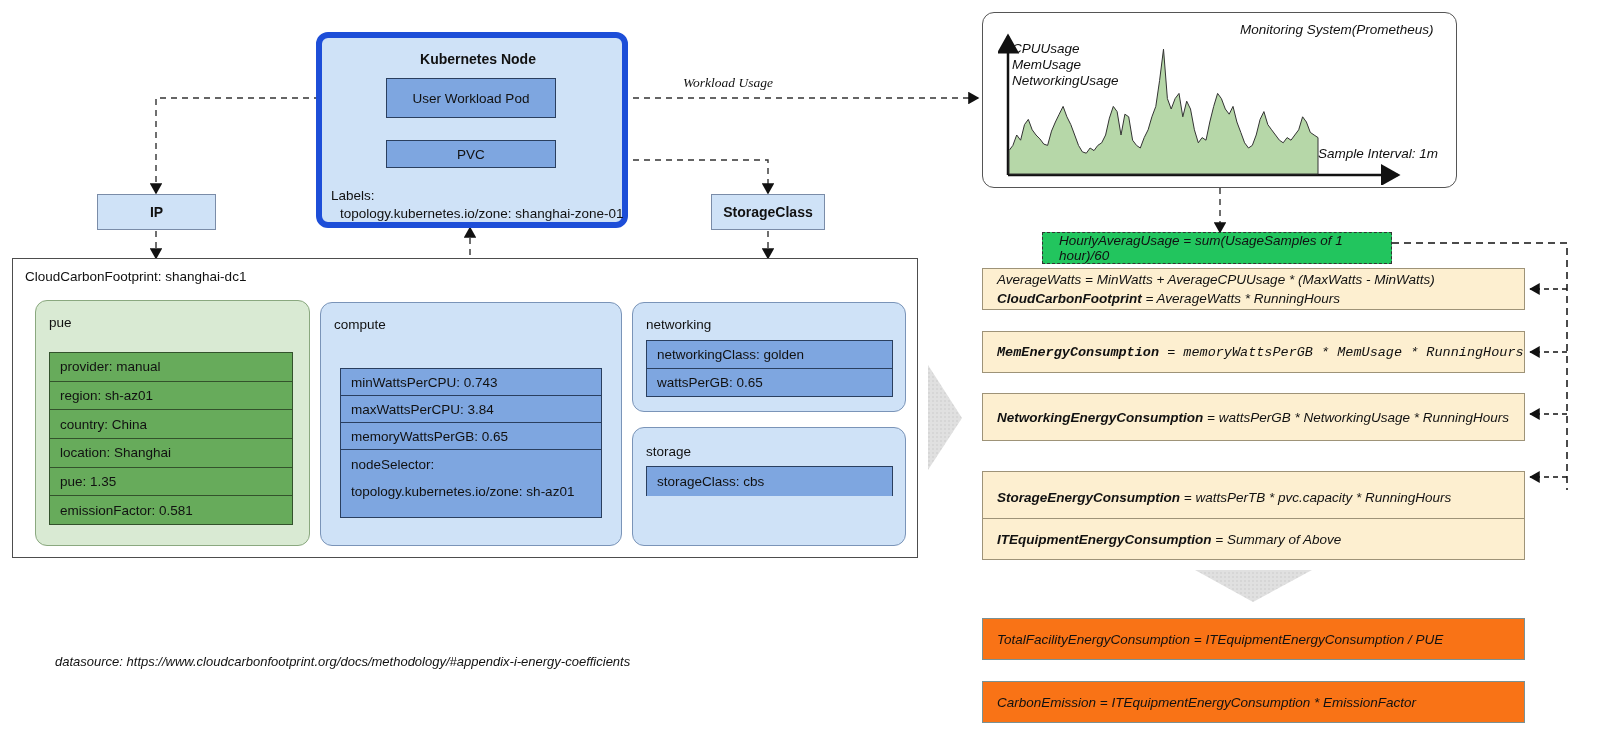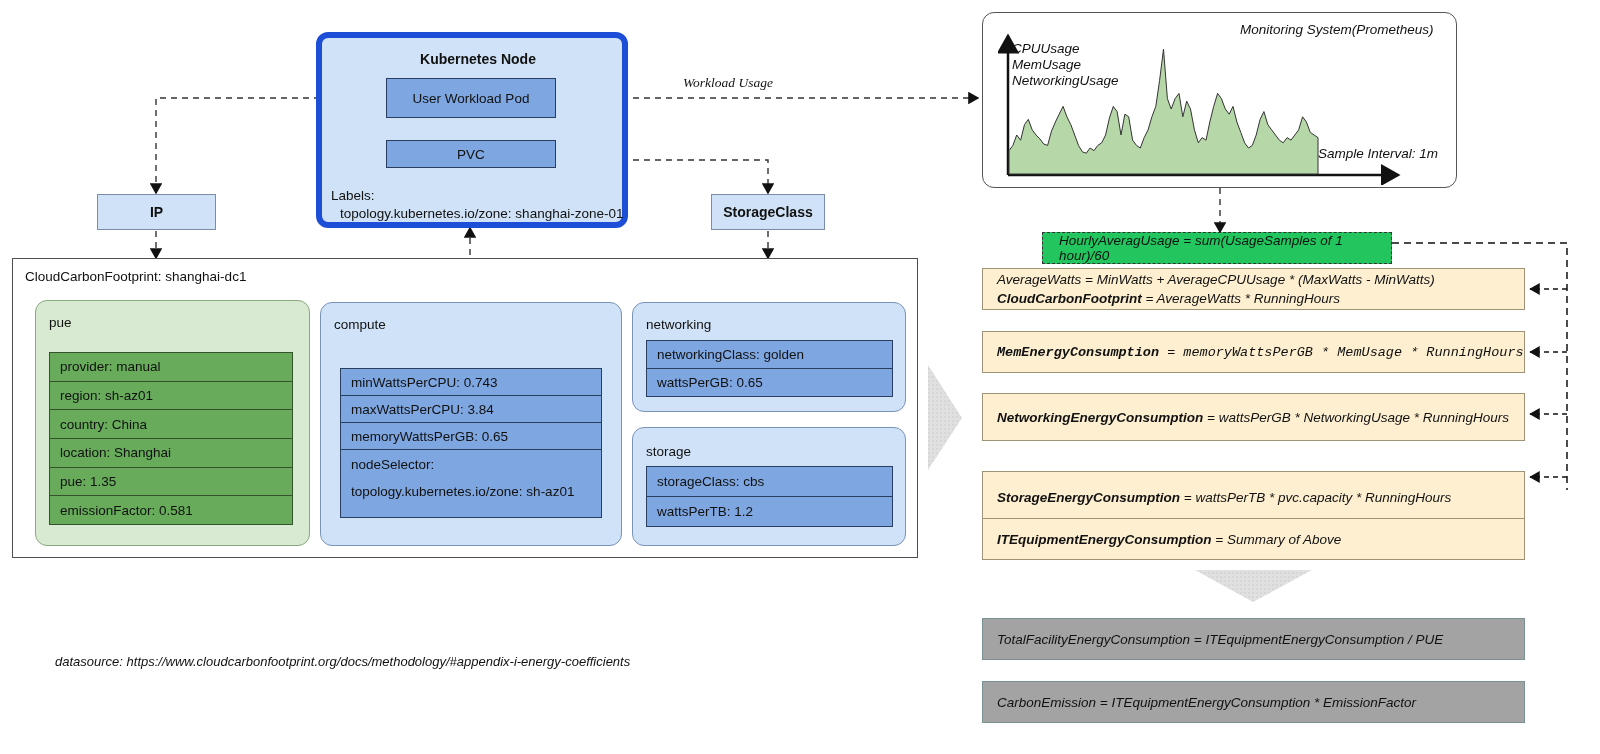--- a/index.html
+++ b/index.html
@@ -27,21 +27,21 @@
     background:#cfe2f7;border:1px solid #7a94b8;border-radius:12px;
   }
   .outer-panel{
     background:#ffffff;border:1px solid #4d4d4d;
   }
   .formula-box{
     background:#fdefd0;border:1px solid #9e9378;
     display:flex;align-items:center;padding:0 14px;
   }
   .teal-box{
-    background:#a3a3a3;border:1px solid #7a9193;
+    background:#f97316;border:1px solid #7a9193;
     display:flex;align-items:center;padding:0 14px;
   }
   .dashed-box{
     border:1px dashed #333;background:#22c55e;
     display:flex;align-items:center;padding:0 16px;
   }
   .mon-panel{
     background:#ffffff;border:1px solid #555;border-radius:12px;
   }
 
@@ -218,23 +218,20 @@
     </div>
 </div>
 
 <div class="abs blue-container" style="left:632px;top:427px;width:274px;height:119px;">
   <div class="abs grp-label" style="left:13px;top:16px;">storage</div>
 </div>
 <div class="abs" style="left:646px;top:466px;width:247px;height:58px;">
   <div class="inner-blue" style="height:29px;border-bottom:none;">
     <div class="cell-text">storageClass: cbs</div>
     </div>
-  <div class="inner-blue" style="height:29px;">
-    <div class="cell-text">wattsPerTB: 1.2</div>
-    </div>
 </div>
 
 <div class="abs ital-sm" style="left:55px;top:654px;">datasource: https://www.cloudcarbonfootprint.org/docs/methodology/#appendix-i-energy-coefficients</div>
 
 <div class="abs dashed-box" style="left:1042px;top:232px;width:350px;height:32px;">
   <span class="ital">HourlyAveragUsage = sum(UsageSamples of 1 hour)/60</span>
 </div>
 
 <div class="abs formula-box" style="left:982px;top:268px;width:543px;height:42px;">
   <div>

